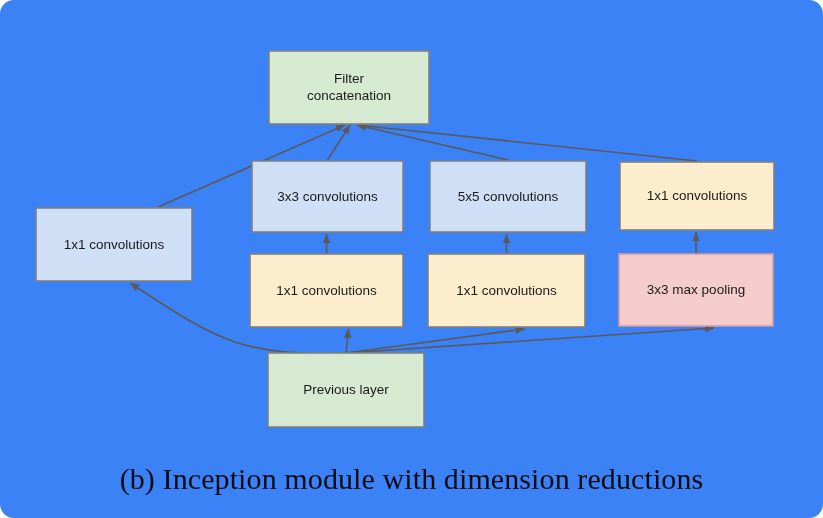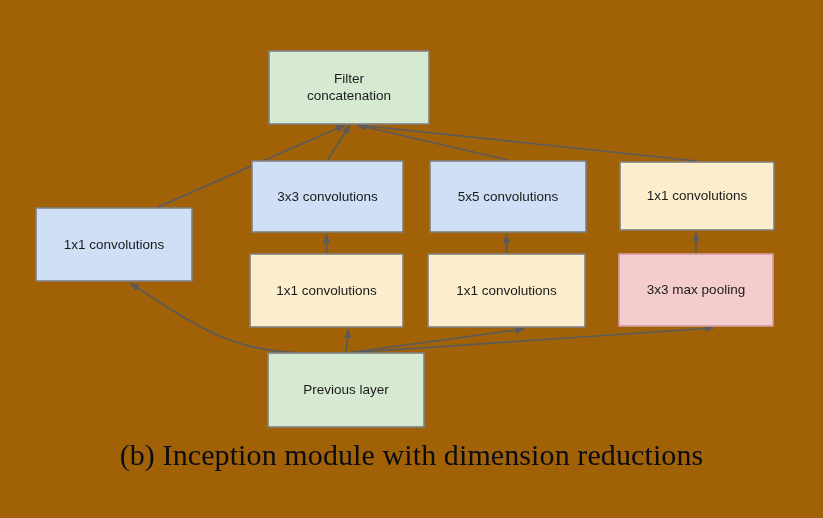--- a/index.html
+++ b/index.html
@@ -10,21 +10,22 @@
   body {
     width: 823px;
     height: 518px;
     font-family: "Liberation Sans", sans-serif;
     overflow: hidden;
   }
   #figure {
     position: relative;
     width: 823px;
     height: 518px;
-    background: #a16207;
+    background: #3b82f6;
+    border-radius: 14px;
   }
   #diagram-svg {
     position: absolute;
     left: 0;
     top: 0;
     width: 823px;
     height: 518px;
     display: block;
   }
   .node-rect {
@@ -47,21 +48,21 @@
     stroke: #5a5a5a;
     stroke-width: 1.7;
   }
   .edge-head {
     fill: #5a5a5a;
     stroke: none;
   }
   .caption {
     position: absolute;
     left: 0;
-    top: 438px;
+    top: 462px;
     width: 823px;
     text-align: center;
     font-family: "Liberation Serif", serif;
     font-size: 30px;
     color: #0b0b14;
     letter-spacing: 0.1px;
     white-space: nowrap;
   }
 </style>
 </head>

